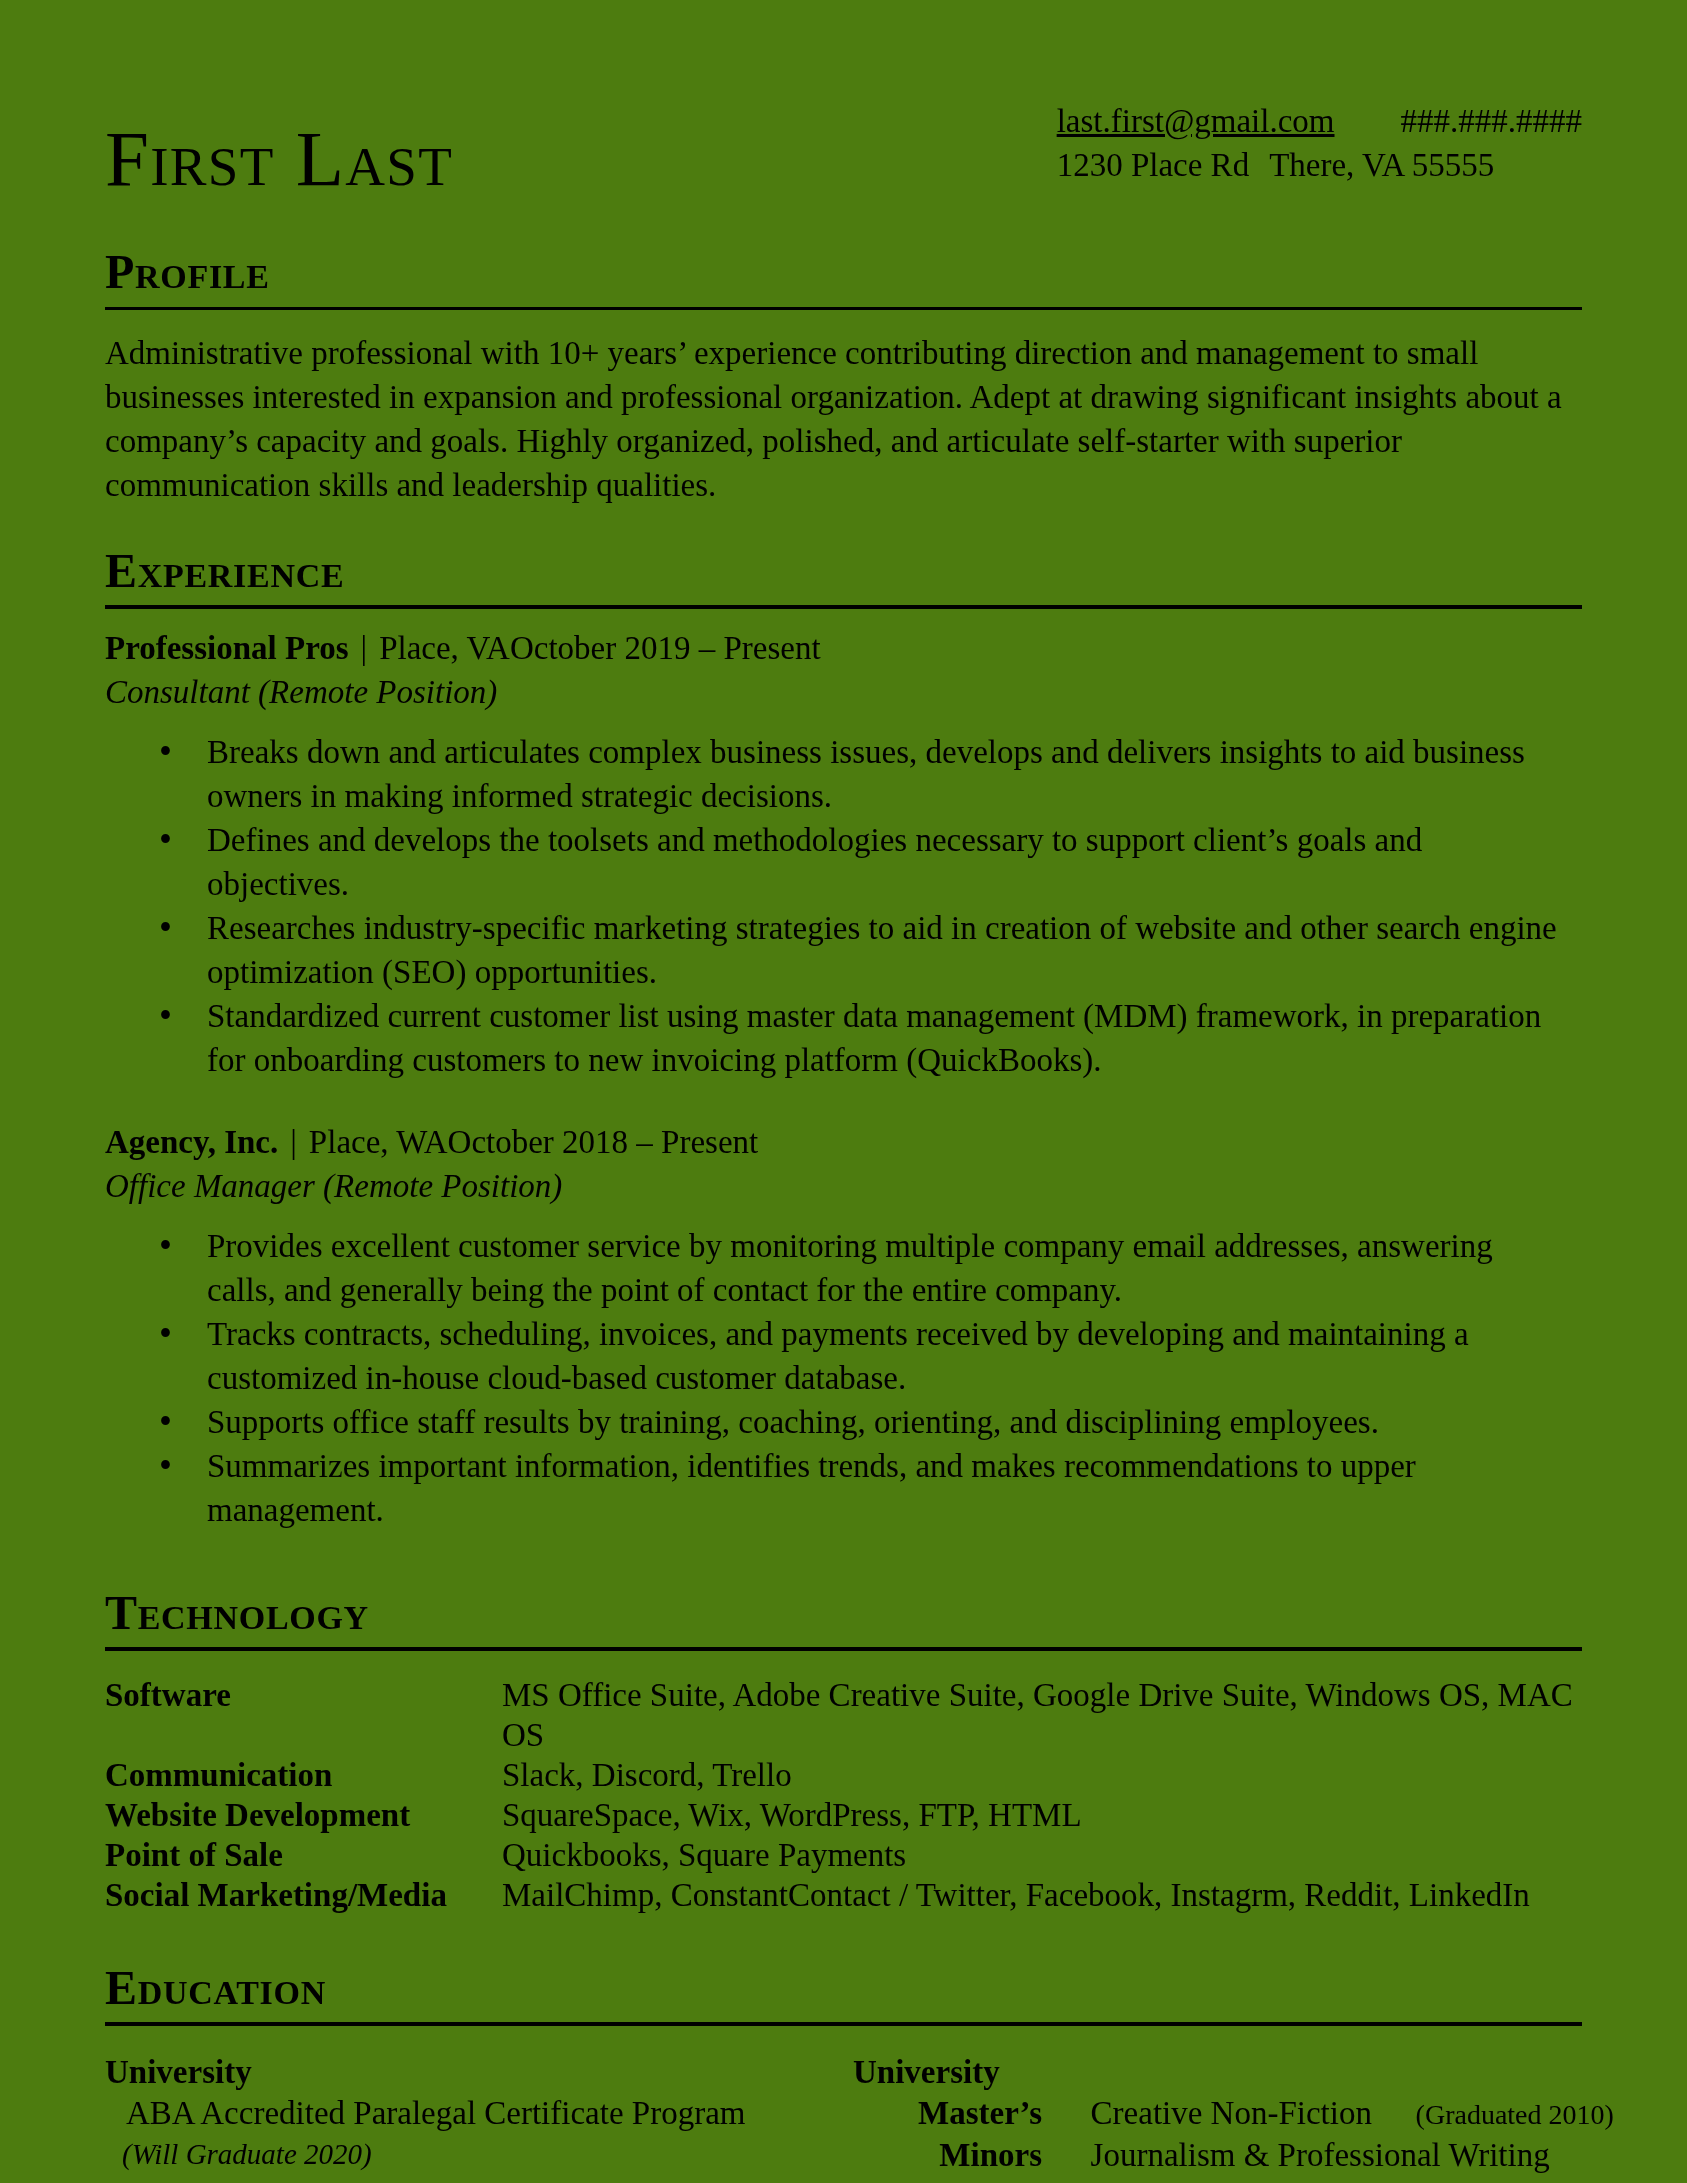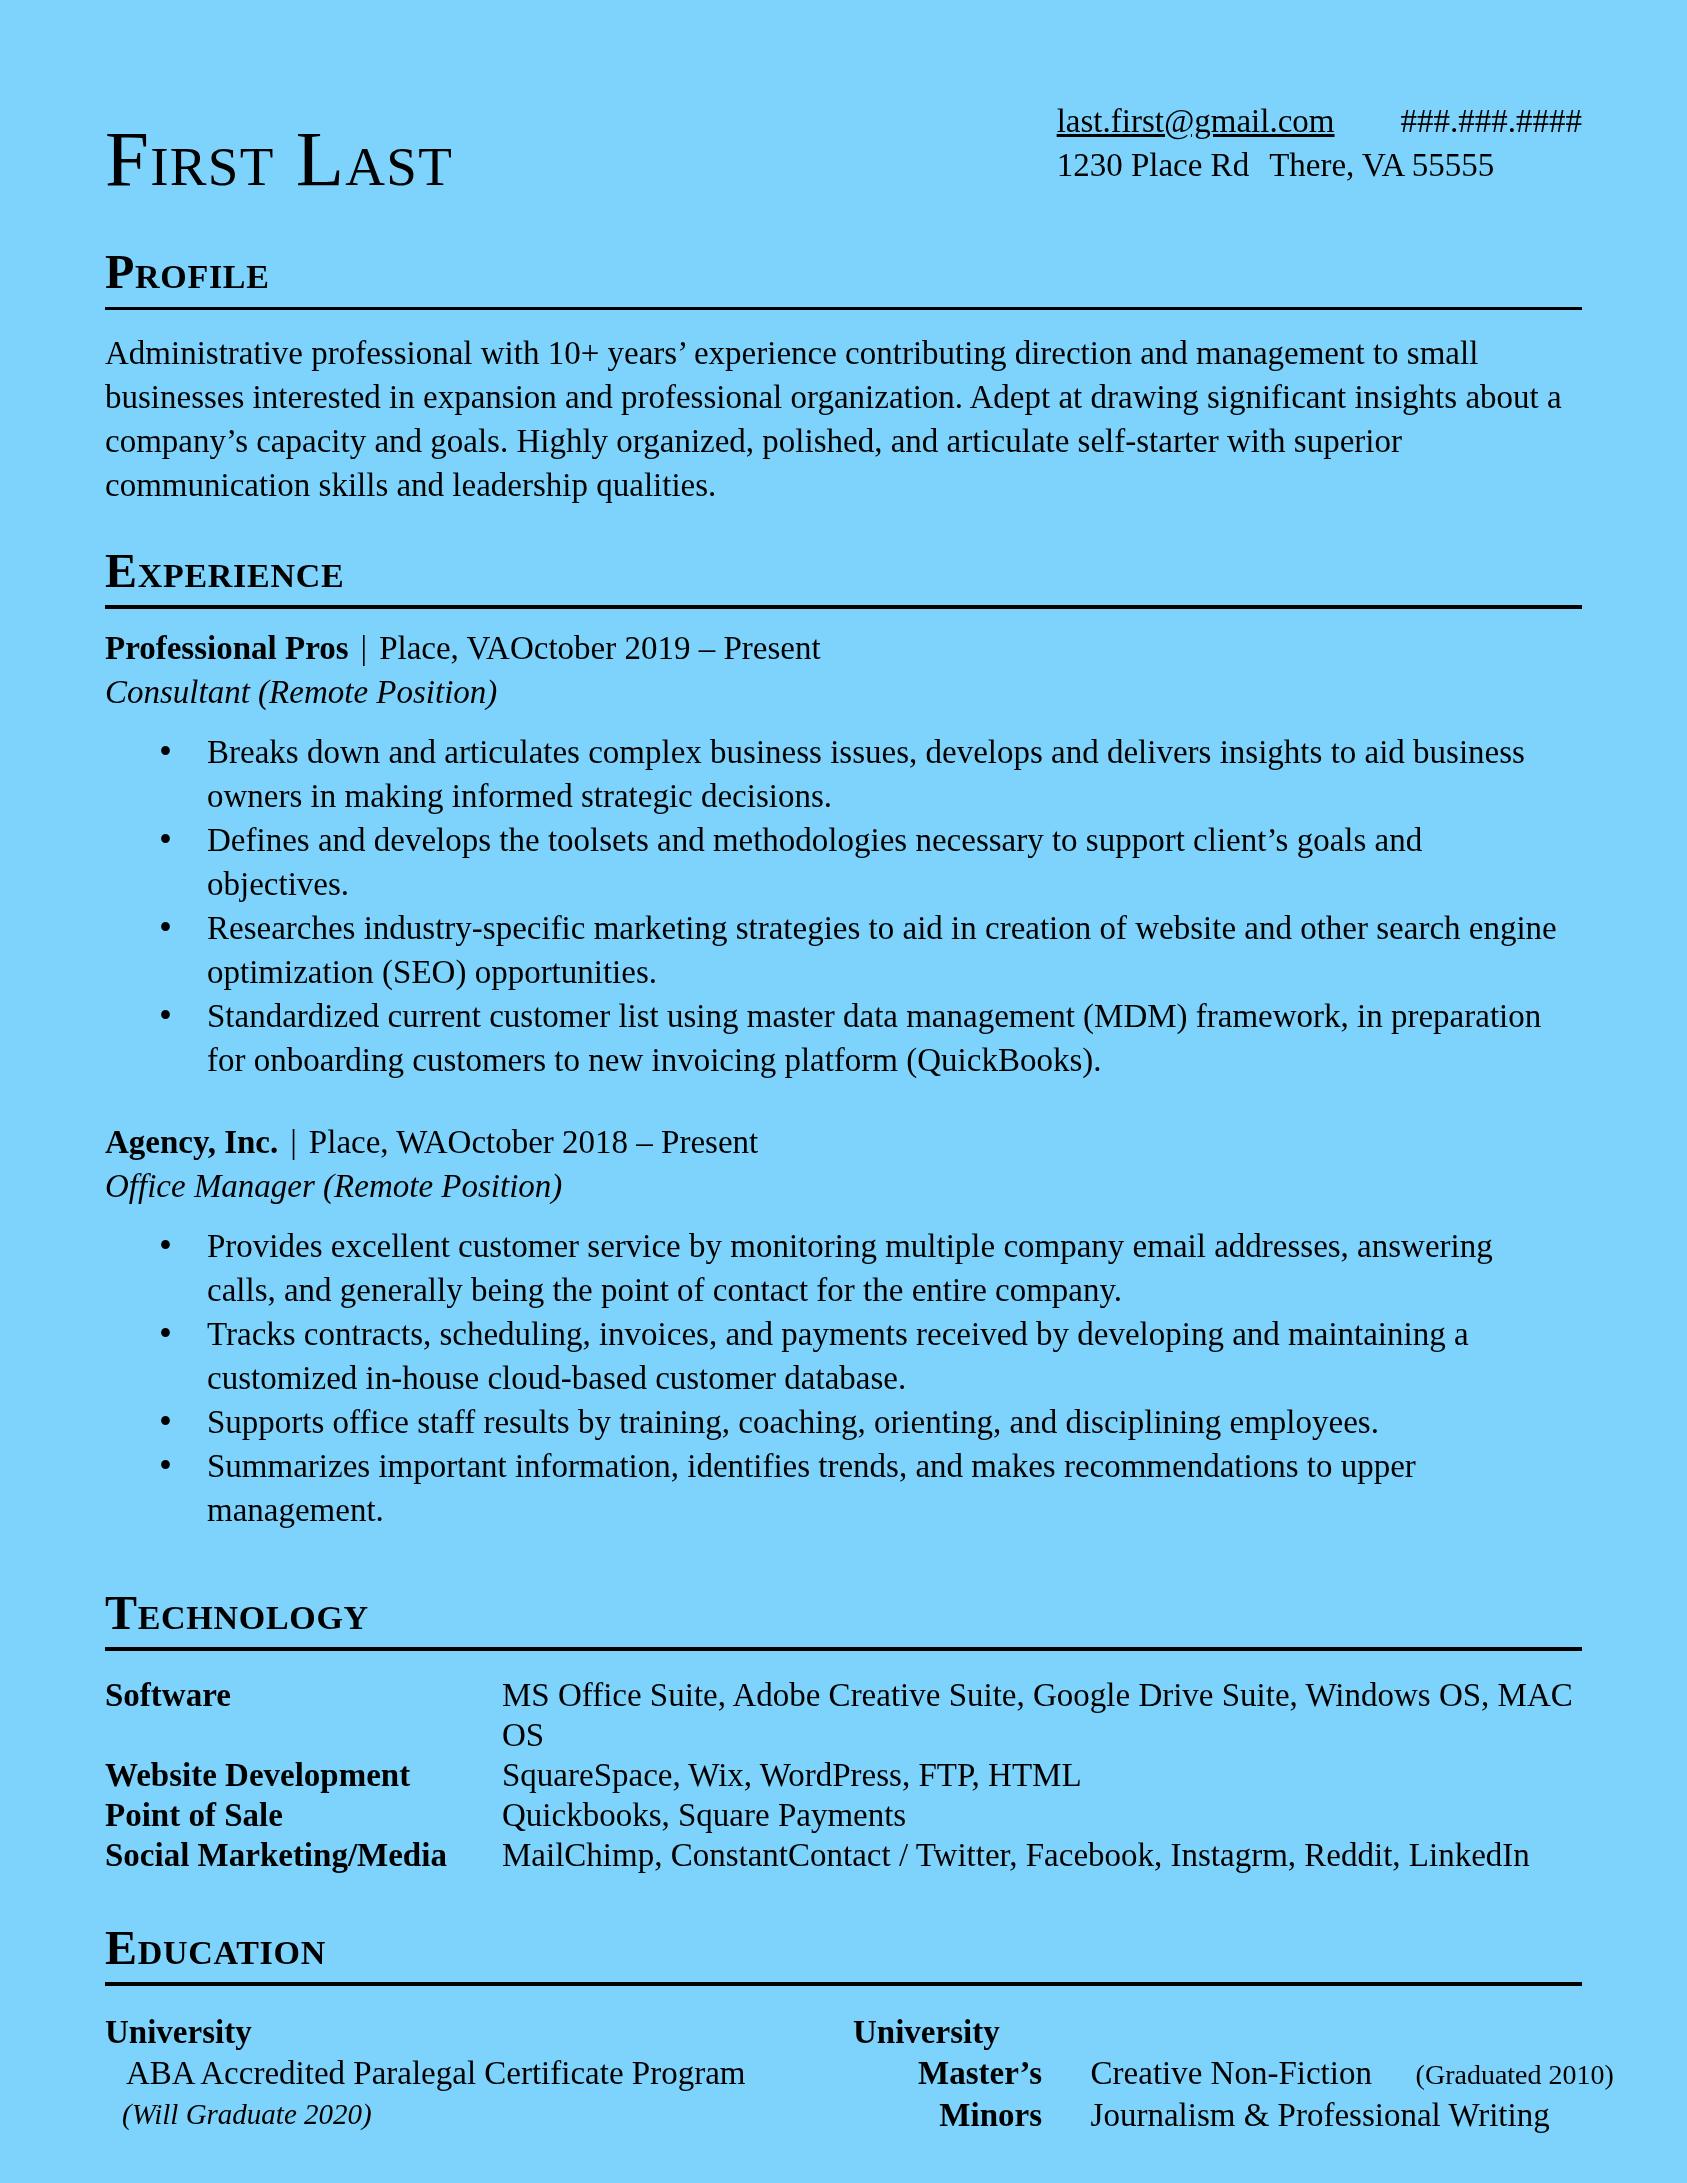--- a/index.html
+++ b/index.html
@@ -1,20 +1,20 @@
 <!DOCTYPE html>
 <html style="font-size:10.6px"><head>
 <meta charset="utf-8">
 <style>
   * { margin: 0; padding: 0; box-sizing: border-box; }
   html, body { background: #e8e8e8; }
   .page {
     width: 1687px;
     height: 2183px;
-    background: #7dd3fc;
+    background: #4d7c0f;
     color: #000000;
     font-family: "Liberation Serif", "DejaVu Serif", serif;
     font-size: 33px;
     padding: 99px 105px 0 105px;
     position: relative;
     overflow: hidden;
   }
   a { color: #000000; }
 
   
@@ -148,20 +148,24 @@
 
   <div class="sec-technology">
     <div class="section-heading">Technology</div>
     <div class="rule"></div>
     <div class="tech-table">
       <div class="tech-row">
         <div class="tech-label">Software</div>
         <div class="tech-value">MS Office Suite, Adobe Creative Suite, Google Drive Suite, Windows OS, MAC OS</div>
       </div>
       <div class="tech-row">
+        <div class="tech-label">Communication</div>
+        <div class="tech-value">Slack, Discord, Trello</div>
+      </div>
+      <div class="tech-row">
         <div class="tech-label">Website Development</div>
         <div class="tech-value">SquareSpace, Wix, WordPress, FTP, HTML</div>
       </div>
       <div class="tech-row">
         <div class="tech-label">Point of Sale</div>
         <div class="tech-value">Quickbooks, Square Payments</div>
       </div>
       <div class="tech-row">
         <div class="tech-label">Social Marketing/Media</div>
         <div class="tech-value">MailChimp, ConstantContact / Twitter, Facebook, Instagrm, Reddit, LinkedIn</div>

